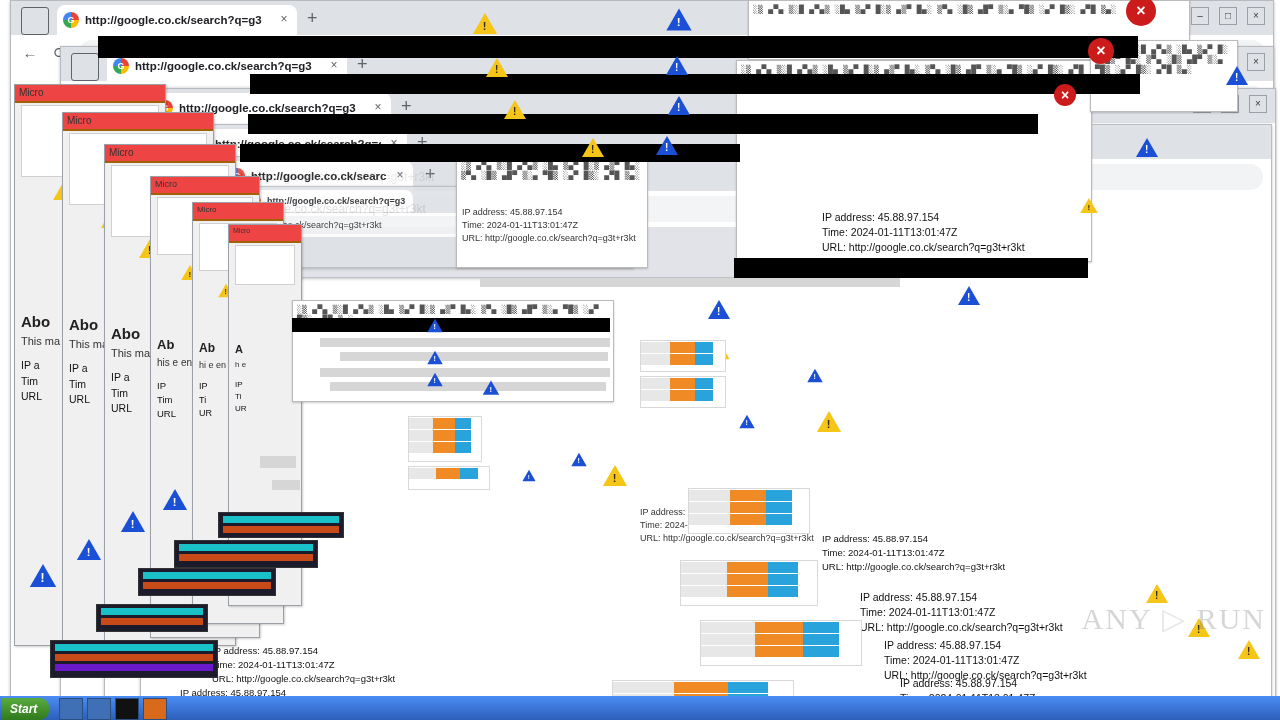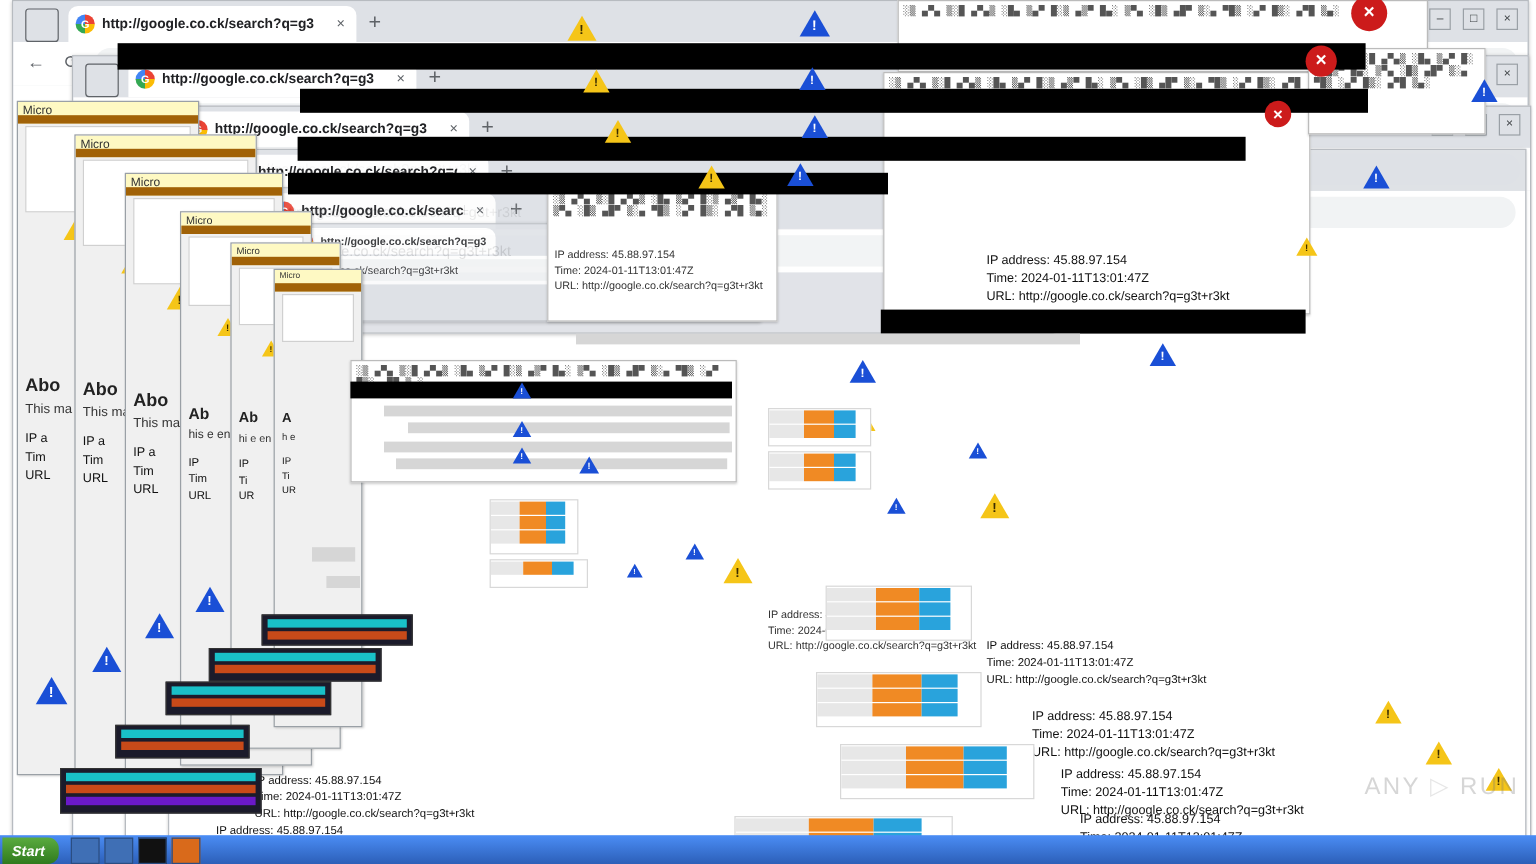--- a/index.html
+++ b/index.html
@@ -34,21 +34,21 @@
   .navicon{width:22px;height:22px;color:#5f6368;text-align:center;line-height:22px;font-size:15px;}
   .omnibox{flex:1;height:26px;background:#f1f3f4;border-radius:13px;display:flex;align-items:center;padding:0 10px;gap:7px;box-sizing:border-box;}
   .omnibox .lock{font-size:10px;color:#5f6368;}
   .omnibox .urltext{font-size:12px;color:#202124;white-space:nowrap;overflow:hidden;}
   .content{background:#fff;height:100%;position:relative;overflow:hidden;}
   
   .micro{
     position:absolute;background:#f0f0f0;border:1px solid #9aa0a6;
     width:150px;height:560px;overflow:hidden;box-shadow:1px 1px 2px rgba(0,0,0,.2);
   }
-  .micro .mbar{height:18px;background:#fef9c3;border-bottom:7px solid #a16207;font-size:10px;padding:2px 4px;box-sizing:border-box;color:#333;white-space:nowrap;overflow:hidden;}
+  .micro .mbar{height:18px;background:#ef4444;border-bottom:2px solid #a16207;font-size:10px;padding:2px 4px;box-sizing:border-box;color:#333;white-space:nowrap;overflow:hidden;}
   .micro .mwin{position:absolute;top:20px;left:6px;right:6px;height:70px;background:#fff;border:1px solid #d0d0d0;}
   .micro .mtitle{font-weight:bold;font-size:15px;margin:8px 6px 4px;}
   .micro .mtxt{font-size:11px;margin:4px 6px;line-height:1.45;color:#333;}
   .micro .minfo{font-size:10.5px;margin:8px 6px;line-height:1.5;color:#111;}
   .warn{position:absolute;width:0;height:0;border-left:11px solid transparent;border-right:11px solid transparent;border-bottom:19px solid #f5c518;}
   .warn.blue{border-bottom-color:#1a4fd6;}
   .warn:after{content:"!";position:absolute;left:-2px;top:6px;font-size:10px;font-weight:bold;color:#3a2c00;}
   .warn.blue:after{color:#fff;}
   .redx{position:absolute;width:26px;height:26px;border-radius:50%;background:#cc1b1b;color:#fff;font-size:16px;font-weight:bold;text-align:center;line-height:26px;}
   .blackbar{position:absolute;background:#000;height:18px;}
@@ -59,21 +59,21 @@
   .orangecard{position:absolute;background:#fff;border:1px solid #d8d8d8;overflow:hidden;}
   .orow{display:flex;height:11px;margin:1px 0;}
   .orow .c1{width:34%;background:#e7e7e7;}
   .orow .c2{width:30%;background:#f08a24;}
   .orow .c3{width:22%;background:#29a3dc;}
   .darkcard{position:absolute;background:#1b1b2b;border:1px solid #333;overflow:hidden;}
   .dline{height:7px;margin:3px 4px;background:#394;}
   .taskbar{position:absolute;left:0;bottom:0;width:100%;height:24px;background:linear-gradient(#4b8df5,#2c5fb8);display:flex;align-items:flex-end;}
   .startbtn{height:22px;margin-left:2px;padding:0 12px 0 8px;border-radius:0 9px 9px 0;background:linear-gradient(#5aab3f,#2f7a1d);color:#fff;font-weight:bold;font-size:12px;line-height:22px;font-style:italic;}
   .tbicon{width:22px;height:20px;margin-left:4px;background:#3f6fb5;border:1px solid #2a4d82;}
-  .watermark{position:absolute;right:14px;bottom:52px;font-size:20px;font-weight:bold;color:rgba(120,120,120,.30);letter-spacing:2px;font-family:Liberation Sans, sans-serif;}
+  .watermark{position:absolute;right:14px;bottom:84px;font-size:30px;font-weight:bold;color:rgba(120,120,120,.30);letter-spacing:2px;font-family:Liberation Serif, serif;}
   .watermark span{font-weight:normal;}
 </style>
 </head>
 <body>
 
 <div class="layer browser" style="left:10px;top:0px;">
   <div class="tabstrip">
     <div class="sqbtn"></div>
     <div class="tab">
       <div class="favicon">G</div>

